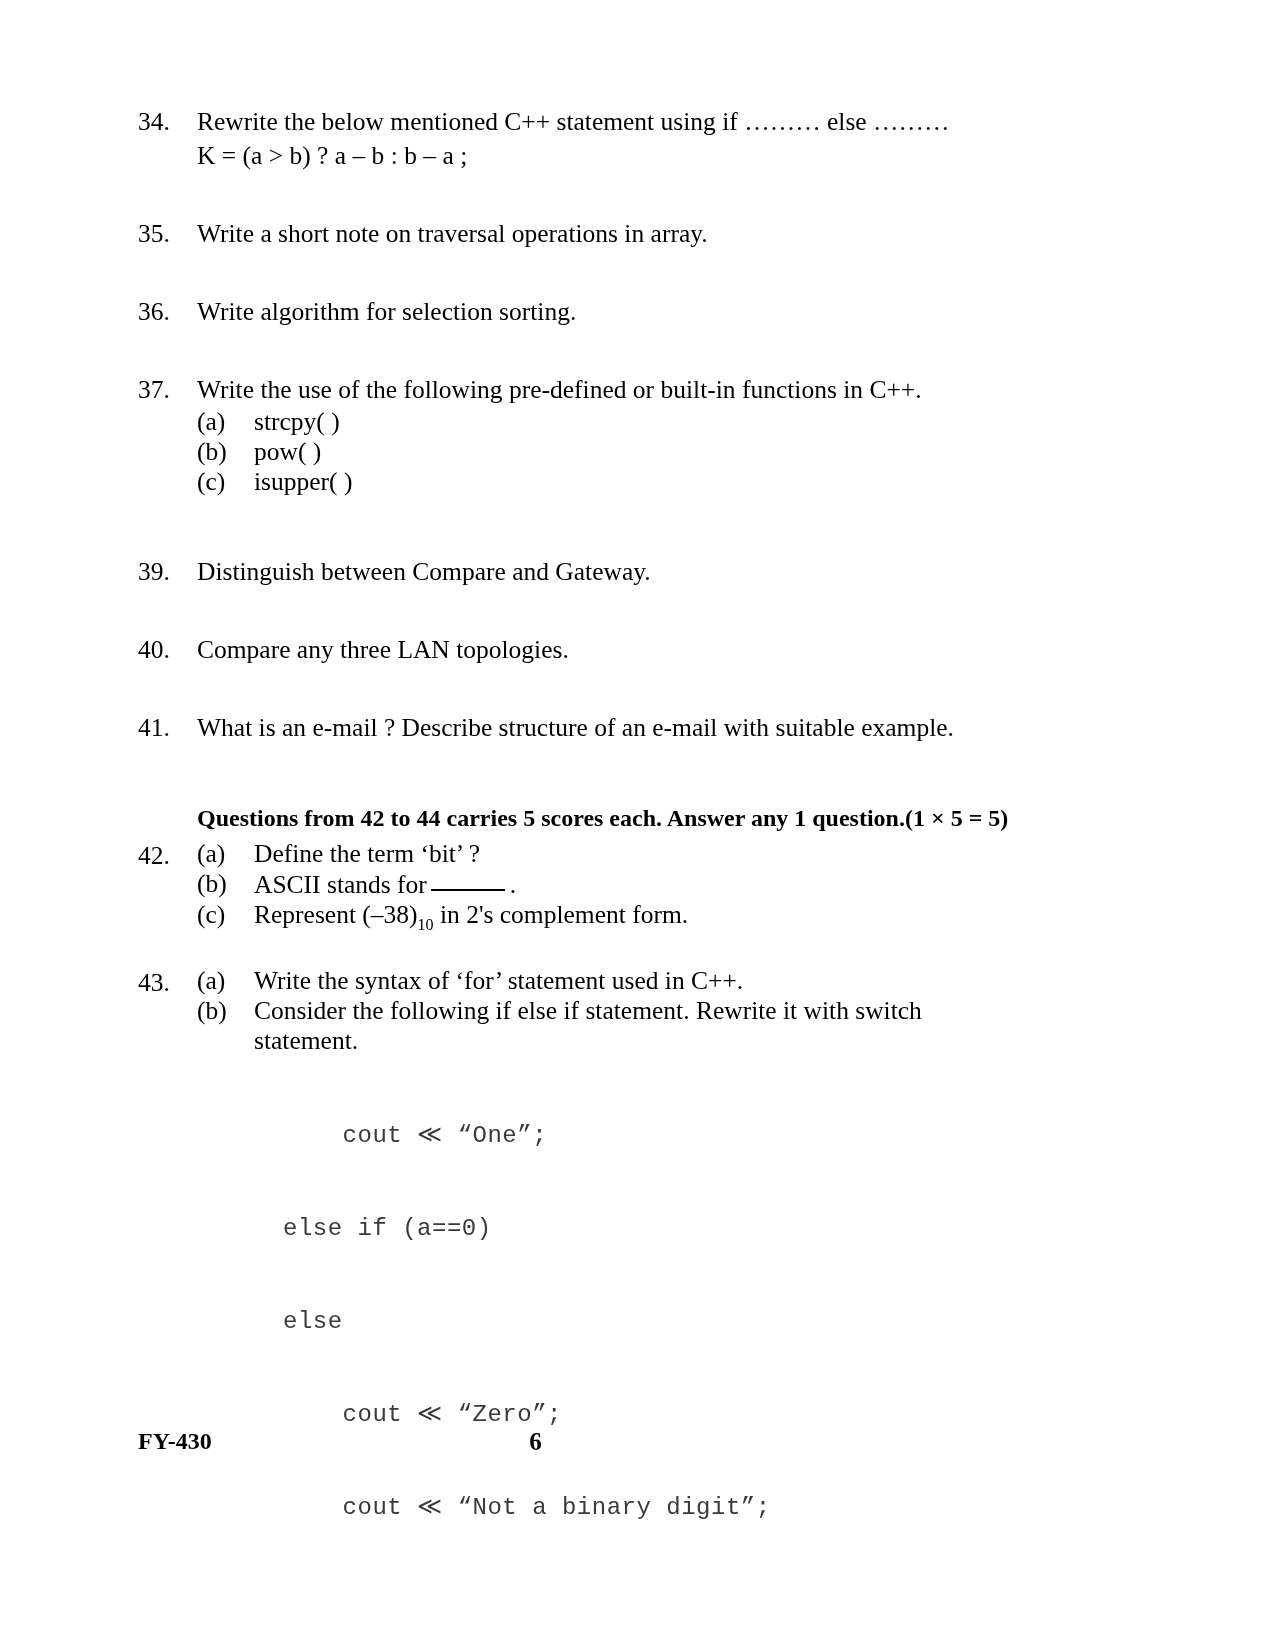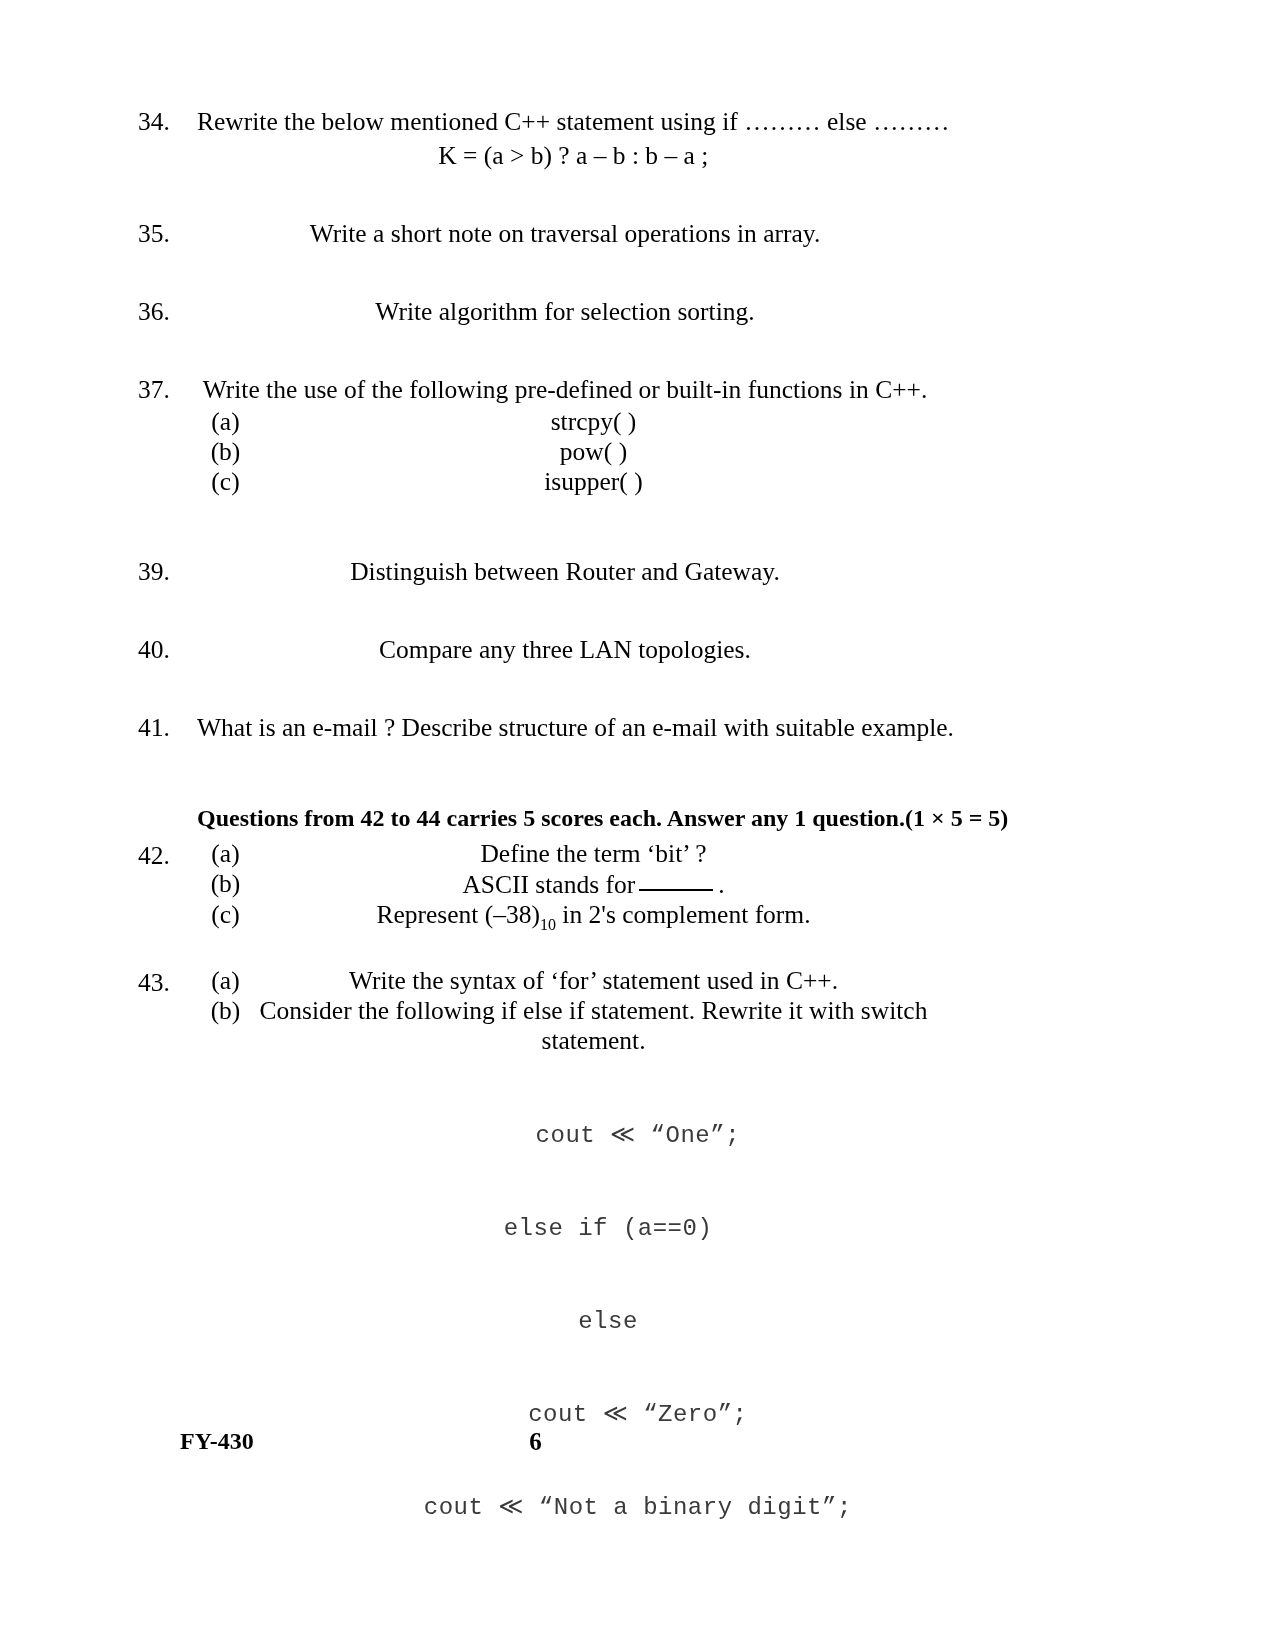--- a/index.html
+++ b/index.html
@@ -34,21 +34,20 @@
   .q-num {
     width: 59px;
     flex: 0 0 59px;
     font-size: 25.5px;
     line-height: 34px;
   }
   .q-body {
     flex: 1 1 auto;
     font-size: 25.5px;
     line-height: 34px;
-    text-align: center;
   }
   .q-line {
     font-size: 25.5px;
     line-height: 34px;
     white-space: nowrap;
   }
 
   
   .sub {
     display: flex;
@@ -120,21 +119,21 @@
   .footer {
     position: absolute;
     left: 138px;
     right: 135px;
     bottom: 196px;
     display: flex;
     align-items: baseline;
     font-weight: bold;
     font-size: 24px;
   }
-  .footer-code { flex: 0 0 auto; margin-left: 42px; }
+  .footer-code { flex: 0 0 auto; }
   .footer-page {
     position: absolute;
     left: 0;
     right: 0;
     text-align: center;
     font-weight: bold;
     font-size: 25px;
   }
 </style>
 </head>
@@ -190,21 +189,21 @@
   </div>
 
   <div class="spacer-sm"></div>
 
 
   <div class="spacer-sm"></div>
 
   <div class="q">
     <div class="q-num">39.</div>
     <div class="q-body">
-      <div class="q-line">Distinguish between Router and Gateway.</div>
+      <div class="q-line">Distinguish between Compare and Gateway.</div>
     </div>
   </div>
 
   <div class="spacer-sm"></div>
 
   <div class="q">
     <div class="q-num">40.</div>
     <div class="q-body">
       <div class="q-line">Compare any three LAN topologies.</div>
     </div>

